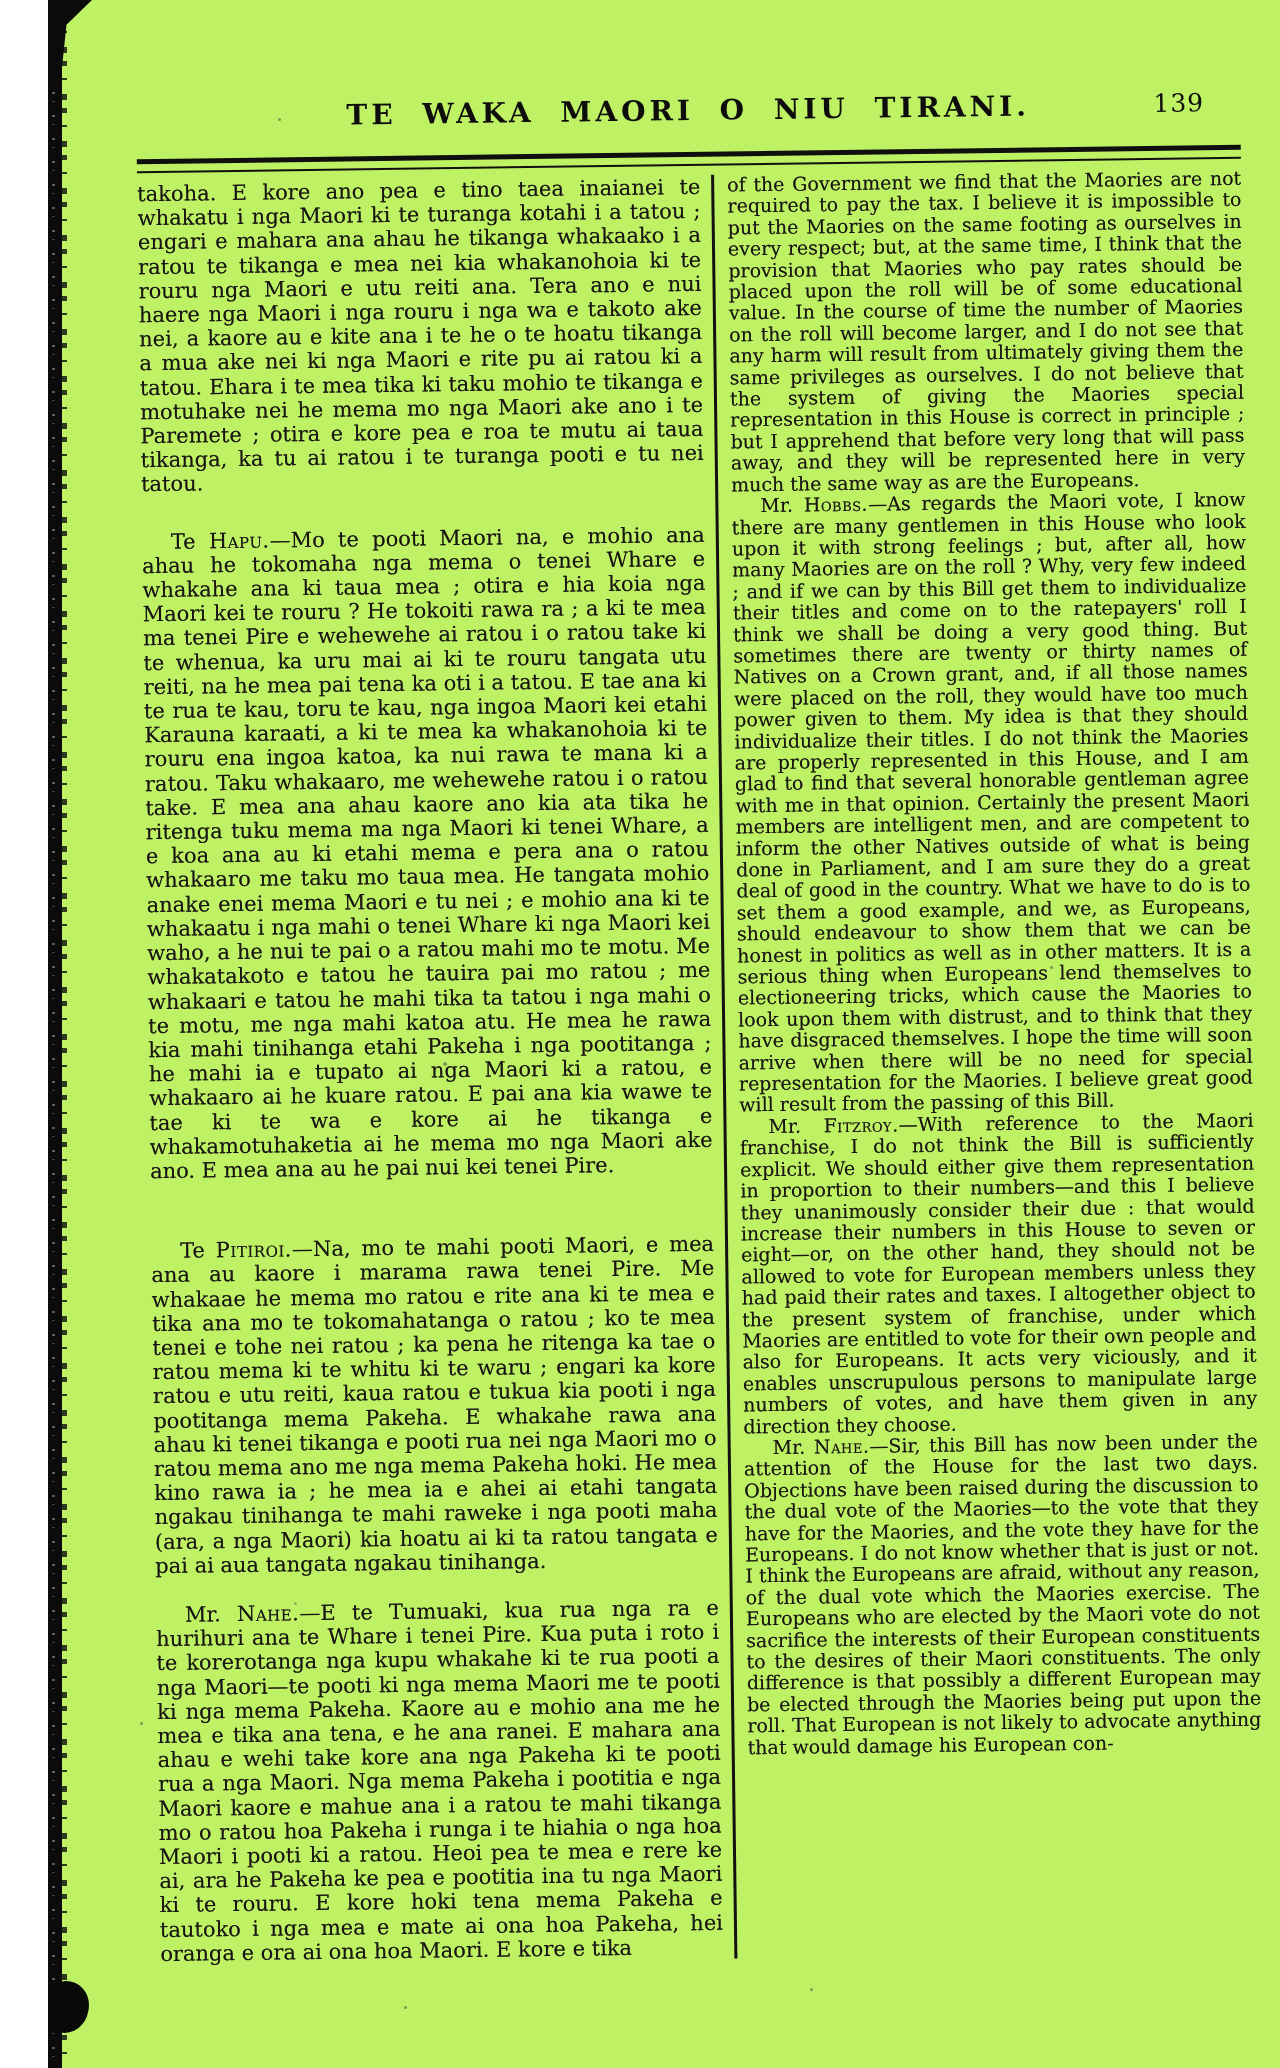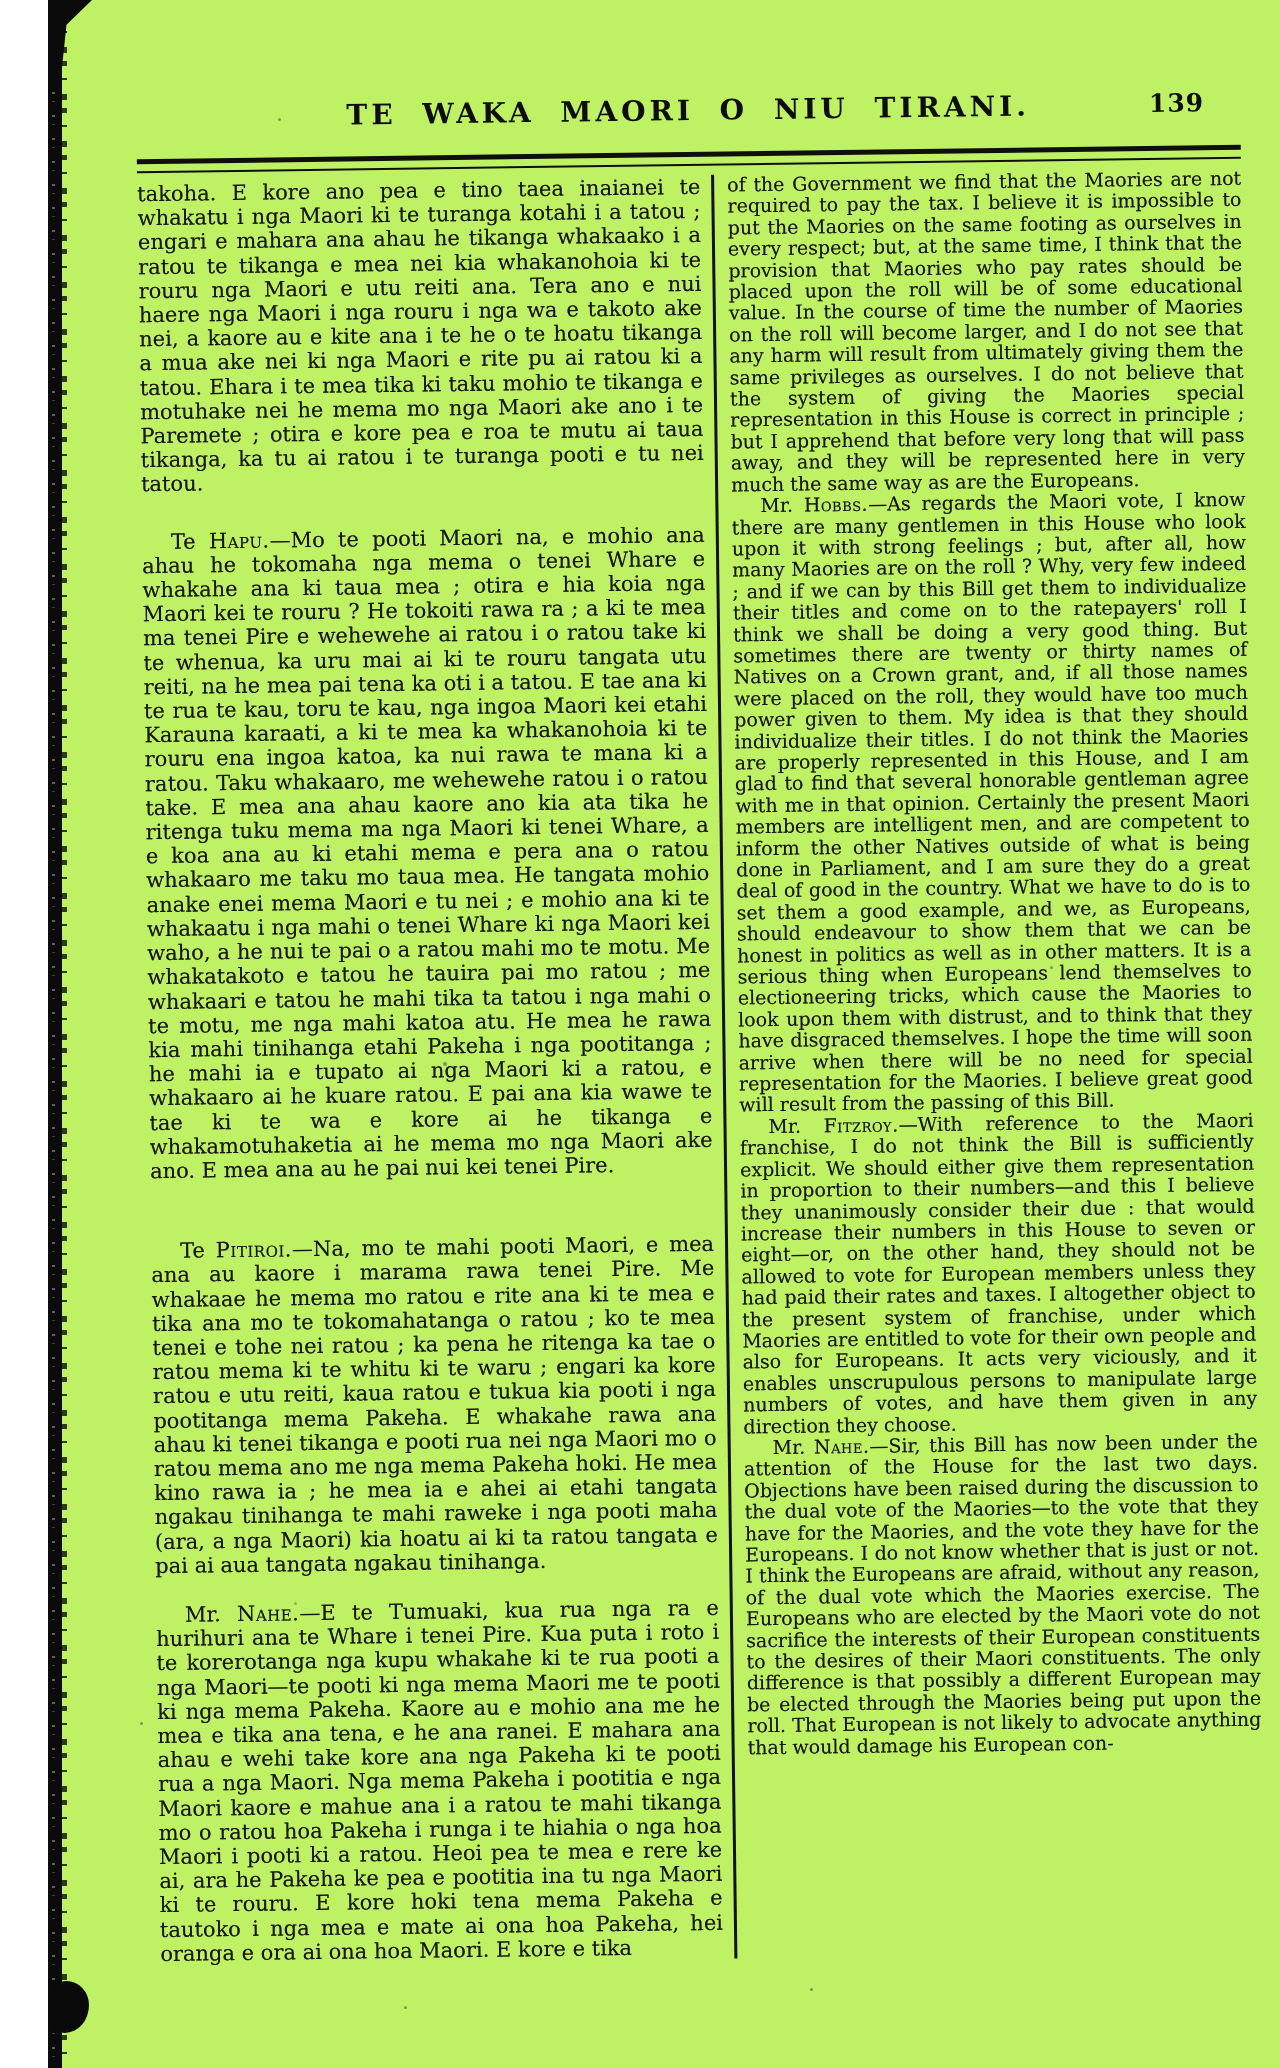--- a/index.html
+++ b/index.html
@@ -94,21 +94,21 @@
     font-weight: bold;
     letter-spacing: 4px;
     word-spacing: 12px;
     color: #0e0d0c;
     white-space: nowrap;
   }
   .page-number {
     position: absolute;
     right: 36px; top: 1px;
     font-size: 25px;
-    font-weight: bold;
+    font-weight: normal;
     letter-spacing: 1px;
     color: #0e0d0c;
   }
   .header-rule {
     height: 7px;
     border-top: 5px solid #100f0e;
     border-bottom: 2px solid #100f0e;
   }
   .columns {
     display: flex;

